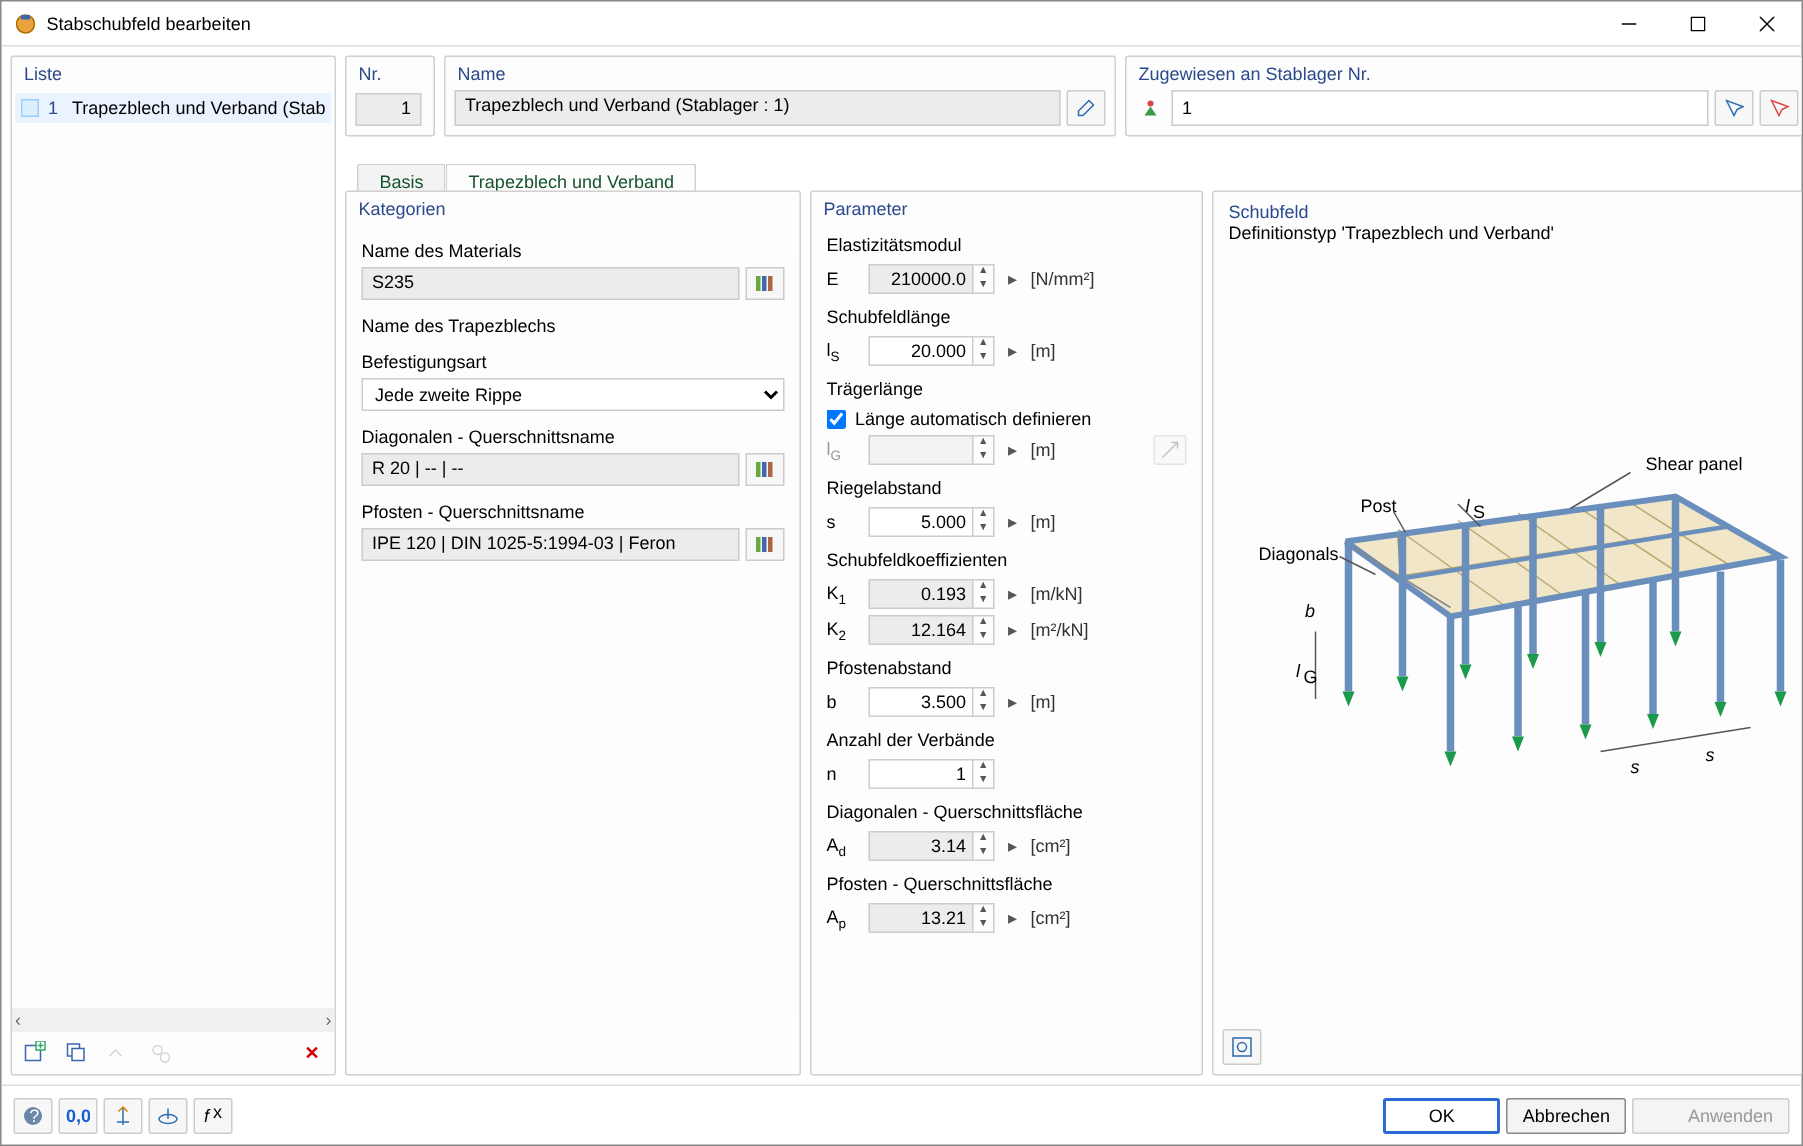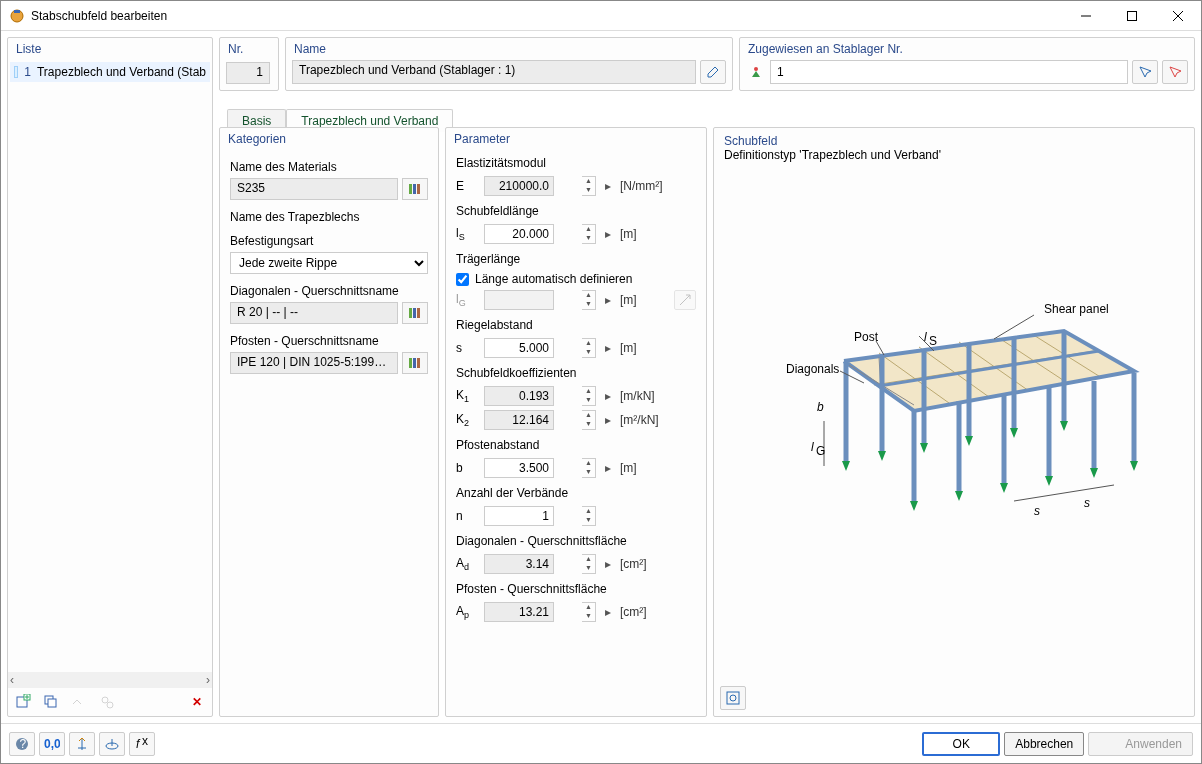--- a/index.html
+++ b/index.html
@@ -11,21 +11,21 @@
 .titlebar .title { flex: 1; }
 .titlebar .winbtns { display: flex; }
 .titlebar .winbtn { width: 46px; height: 30px; display: flex; align-items: center; justify-content: center; }
 
 
 .client { flex: 1; display: flex; gap: 6px; padding: 6px; }
 .panel { border: 1px solid #d0d0d0; background: #fdfdfd; border-radius: 2px; position: relative; }
 .panel-hd { color: #2b4a8b; padding: 4px 8px; font-weight: 400; }
 
 
-.left-col { width: 206px; display: flex; flex-direction: column; gap:4px; }
+.left-col { width: 230px; display: flex; flex-direction: column; gap:4px; }
 .list-panel { flex:1; display:flex; flex-direction:column; overflow:hidden; }
 .list-body { flex:1; padding:2px; }
 .list-row { display:flex; align-items:center; height:20px; padding:0 4px; background:#eaf3ff; gap:6px; white-space:nowrap; overflow:hidden; text-overflow:ellipsis;}
 .list-row .sq { width:12px;height:12px; background:#dbefff; border:1px solid #9fcff8; }
 .list-row .num { color:#2b4a8b; width:10px; }
 .list-scroll { height:16px; background:#f0f0f0; display:flex; justify-content:space-between; align-items:center; padding:0 2px; color:#666; }
 .list-toolbar { height:28px; display:flex; align-items:center; gap:2px; padding:2px; }
 .tbtn { width:26px; height:24px; border:1px solid transparent; display:flex; align-items:center; justify-content:center; color:#444; border-radius:2px;}
 .tbtn.disabled{ opacity:.35; }
 .tbtn.red { color:#d20000; font-weight:bold; margin-left:auto; }
@@ -45,36 +45,36 @@
 .assign-input { flex:1; height:24px; border:1px solid #ccc; background:#fff; padding:2px 6px; }
 
 
 .tabstrip { height:24px; display:flex; align-items:flex-end; padding-left:8px; gap:0; }
 .tab { padding:4px 14px; border:1px solid #d0d0d0; border-bottom:none; background:#f3f3f3; color:#14532d; position:relative; top:11px; border-radius:2px 2px 0 0;}
 .tab.active { background:#fdfdfd; }
 .tab-body { flex:1; display:flex; gap:6px; }
 
 
 .col { display:flex; flex-direction:column; }
-.cat-col { width:220px; }
+.cat-col { width:304px; }
 .param-col { width:262px; }
 .diagram-col { flex:1; }
 .field-group { padding:0 10px 8px; }
 .field-lbl { margin:10px 0 4px; }
 .txtbox { display:flex; }
 .txtbox input, .txtbox .ro { flex:1; height:22px; border:1px solid #ccc; background:#ececec; padding:2px 6px; white-space:nowrap; overflow:hidden; text-overflow:ellipsis;}
 .txtbox .lib { width:26px; height:22px; border:1px solid #ccc; background:#f7f7f7; margin-left:4px; display:flex;align-items:center;justify-content:center; }
 select.combo { width:100%; height:22px; border:1px solid #ccc; background:#fff; padding:1px 4px; }
 
 
 .p-group-title { margin:6px 10px 4px; }
 .p-row { display:flex; align-items:center; padding:2px 10px; gap:6px; }
 .p-sym { width:22px; }
 .p-sym sub{font-size:9px;}
-.p-spin { display:flex; align-items:center;gap:28px; }
+.p-spin { display:flex; align-items:center; }
 .p-spin input { width:70px; height:20px; text-align:right; border:1px solid #ccc; padding:1px 4px; background:#ececec;}
 .p-spin.ed input{ background:#fff;}
 .p-spin .spn { width:14px; height:20px; border:1px solid #ccc; border-left:none; display:flex; flex-direction:column; }
 .p-spin .spn div{ flex:1; font-size:7px; line-height:7px; text-align:center; color:#555;}
 .p-arrow { width:12px; text-align:center; color:#555; }
 .p-unit { color:#333; }
 .chk { display:flex; align-items:center; gap:6px; padding:2px 10px; }
 .chk input{ width:13px;height:13px;}
 .dis { color:#999; }
 .dis input{ background:#f2f2f2; }

